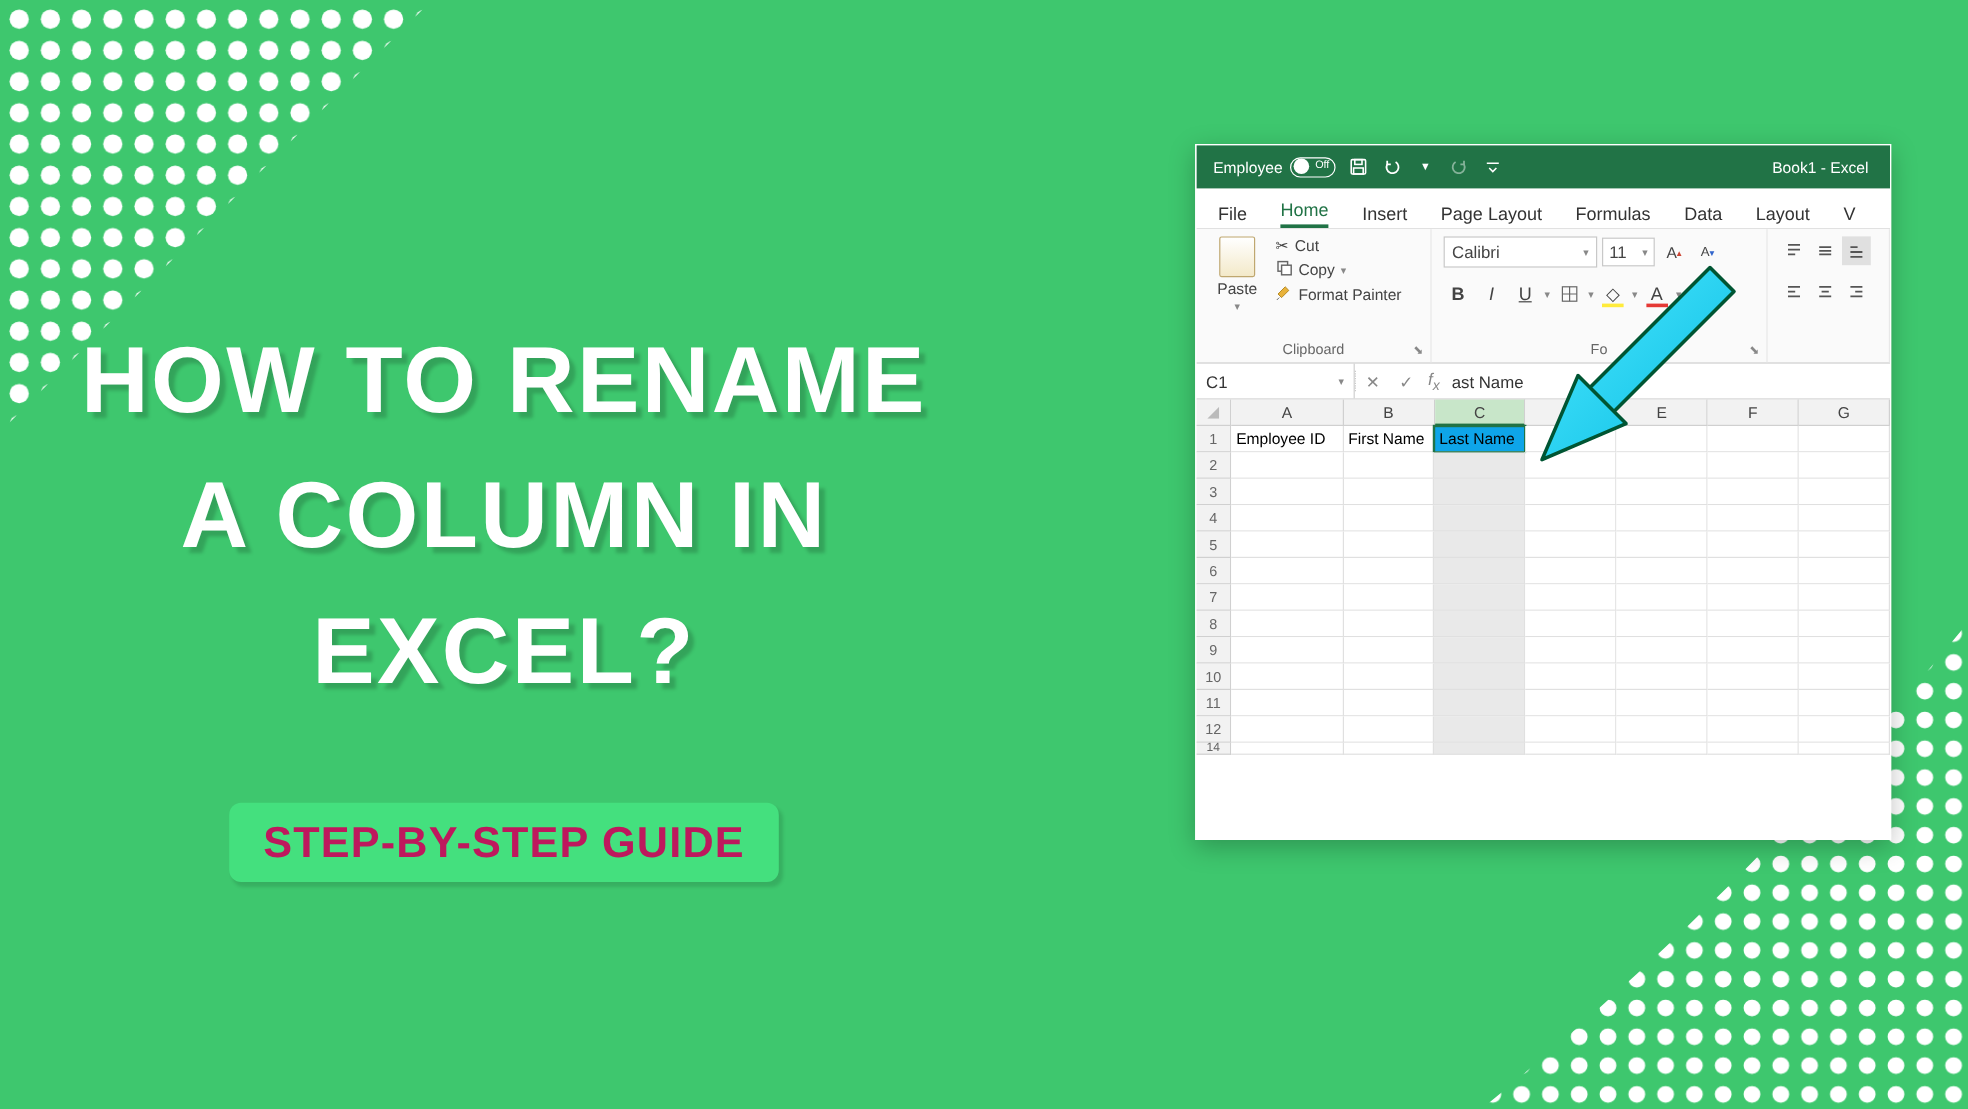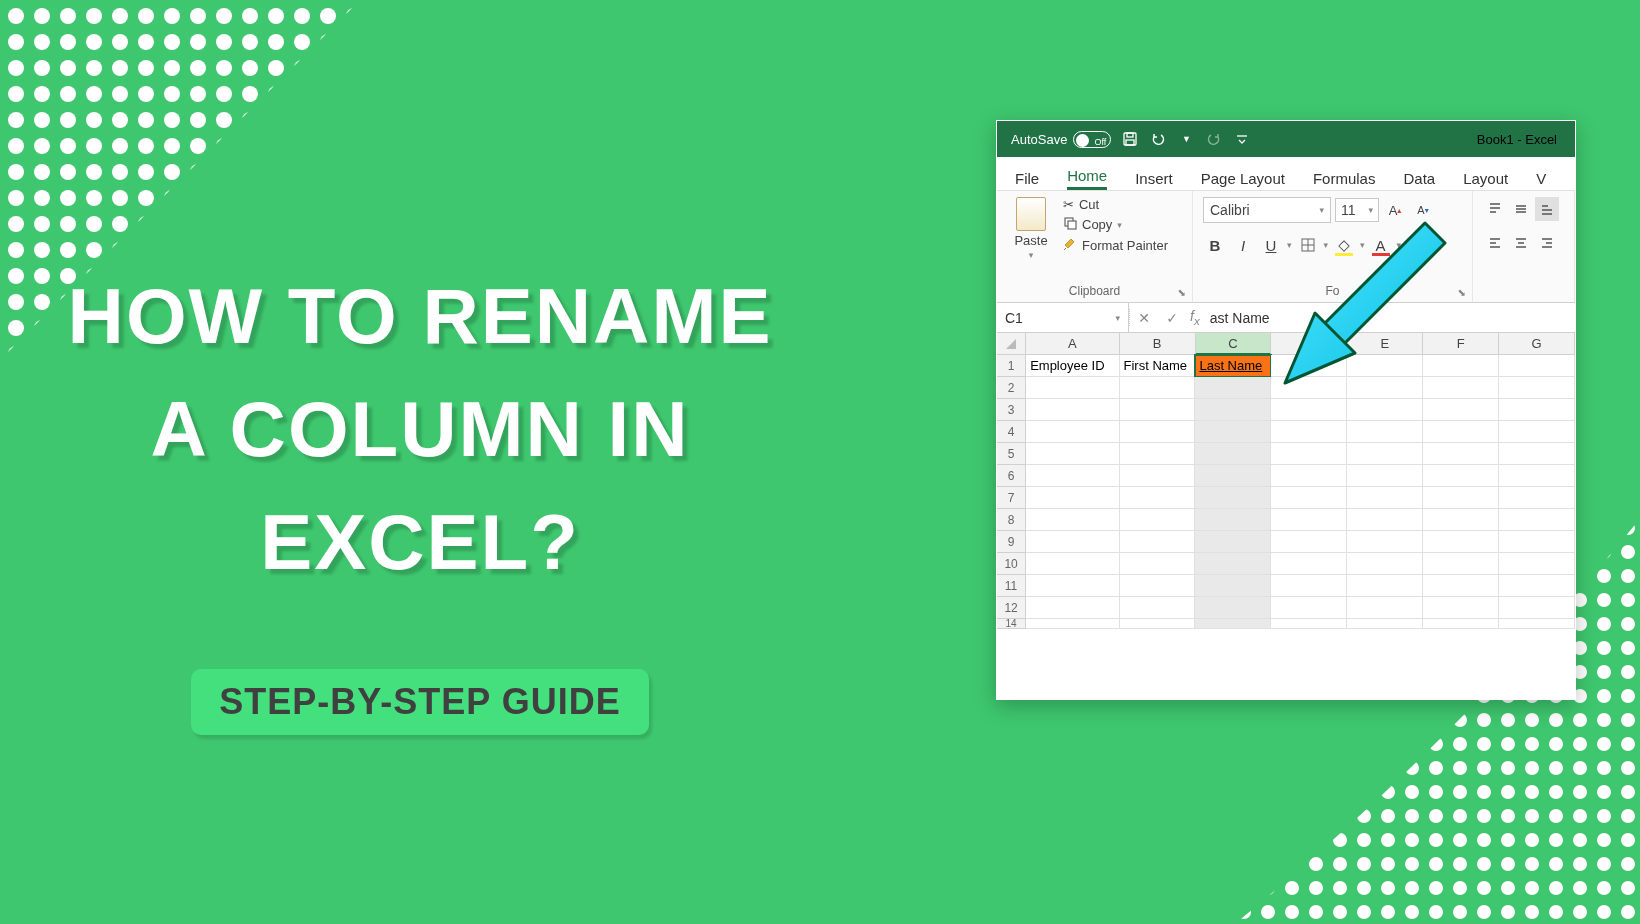--- a/index.html
+++ b/index.html
@@ -45,21 +45,21 @@
     color: #fff;
     letter-spacing: 2px;
     line-height: 1.45;
     text-shadow: 5px 5px 3px rgba(0,0,0,0.18);
     text-transform: uppercase;
   }
   .badge {
     display: inline-block;
     margin-top: 70px;
     background: #44e07e;
-    color: #404040;
+    color: #be185d;
     font-family: Impact, "Arial Black", sans-serif;
     font-size: 36px;
     font-weight: 900;
     letter-spacing: 1px;
     padding: 12px 28px;
     border-radius: 10px;
     text-transform: uppercase;
     box-shadow: 3px 4px 3px rgba(0,0,0,0.12);
   }
 
@@ -93,21 +93,21 @@
     align-items: center;
     gap: 6px;
   }
   .toggle {
     width: 38px;
     height: 17px;
     border-radius: 10px;
     border: 1px solid #fff;
     position: relative;
     display: flex;
-    align-items: flex-end;
+    align-items: flex-start;
   }
   .toggle-knob {
     width: 13px;
     height: 13px;
     background: #fff;
     border-radius: 50%;
     margin-left: 2px;
   }
   .toggle-text {
     position: absolute;
@@ -118,21 +118,21 @@
   .qat-icon {
     width: 18px;
     height: 18px;
     display: inline-flex;
     align-items: center;
     justify-content: center;
     color: #fff;
   }
   .title-text {
     margin-left: auto;
-    color:#000000;
+    color:#ffffff;
     font-size:13px;
     padding-right:4px;
   }
 
   
   .ribbon-tabs {
     display: flex;
     gap: 28px;
     padding: 0 18px;
     height: 34px;
@@ -336,24 +336,23 @@
     font-size:13px;
     display:flex;
     align-items:center;
     padding:0 4px;
     background:#fff;
   }
   .cell.selcol {
     background:#e9e9e9;
   }
   .cell.active {
-    background:#f97316;
+    background:#0ea5e9;
     outline:2px solid #217346;
     outline-offset:-1px;
-    text-decoration:underline;
   }
   .col-a { width:96px; }
 
   
   .arrow {
     position:absolute;
     left:268px;
     top:82px;
     width:200px;
     height:200px;
@@ -386,21 +385,21 @@
     <span>A COLUMN IN</span><br>
     <span>EXCEL?</span>
   </div>
   <div class="badge">STEP-BY-STEP GUIDE</div>
 </div>
 
 <div class="excel">
 
   <div class="titlebar">
     <div class="autosave-toggle">
-      <span>AutoSave</span>
+      <span>Employee</span>
       <span class="toggle">
         <span class="toggle-knob"></span>
         <span class="toggle-text">Off</span>
       </span>
     </div>
     <span class="qat-icon">
       <svg width="16" height="16" viewBox="0 0 16 16" fill="none" stroke="#fff" stroke-width="1.3">
           <rect x="2" y="2" width="12" height="12" rx="1"></rect>
           <rect x="5" y="2" width="6" height="4"></rect>
           <rect x="4" y="9" width="8" height="5"></rect>

